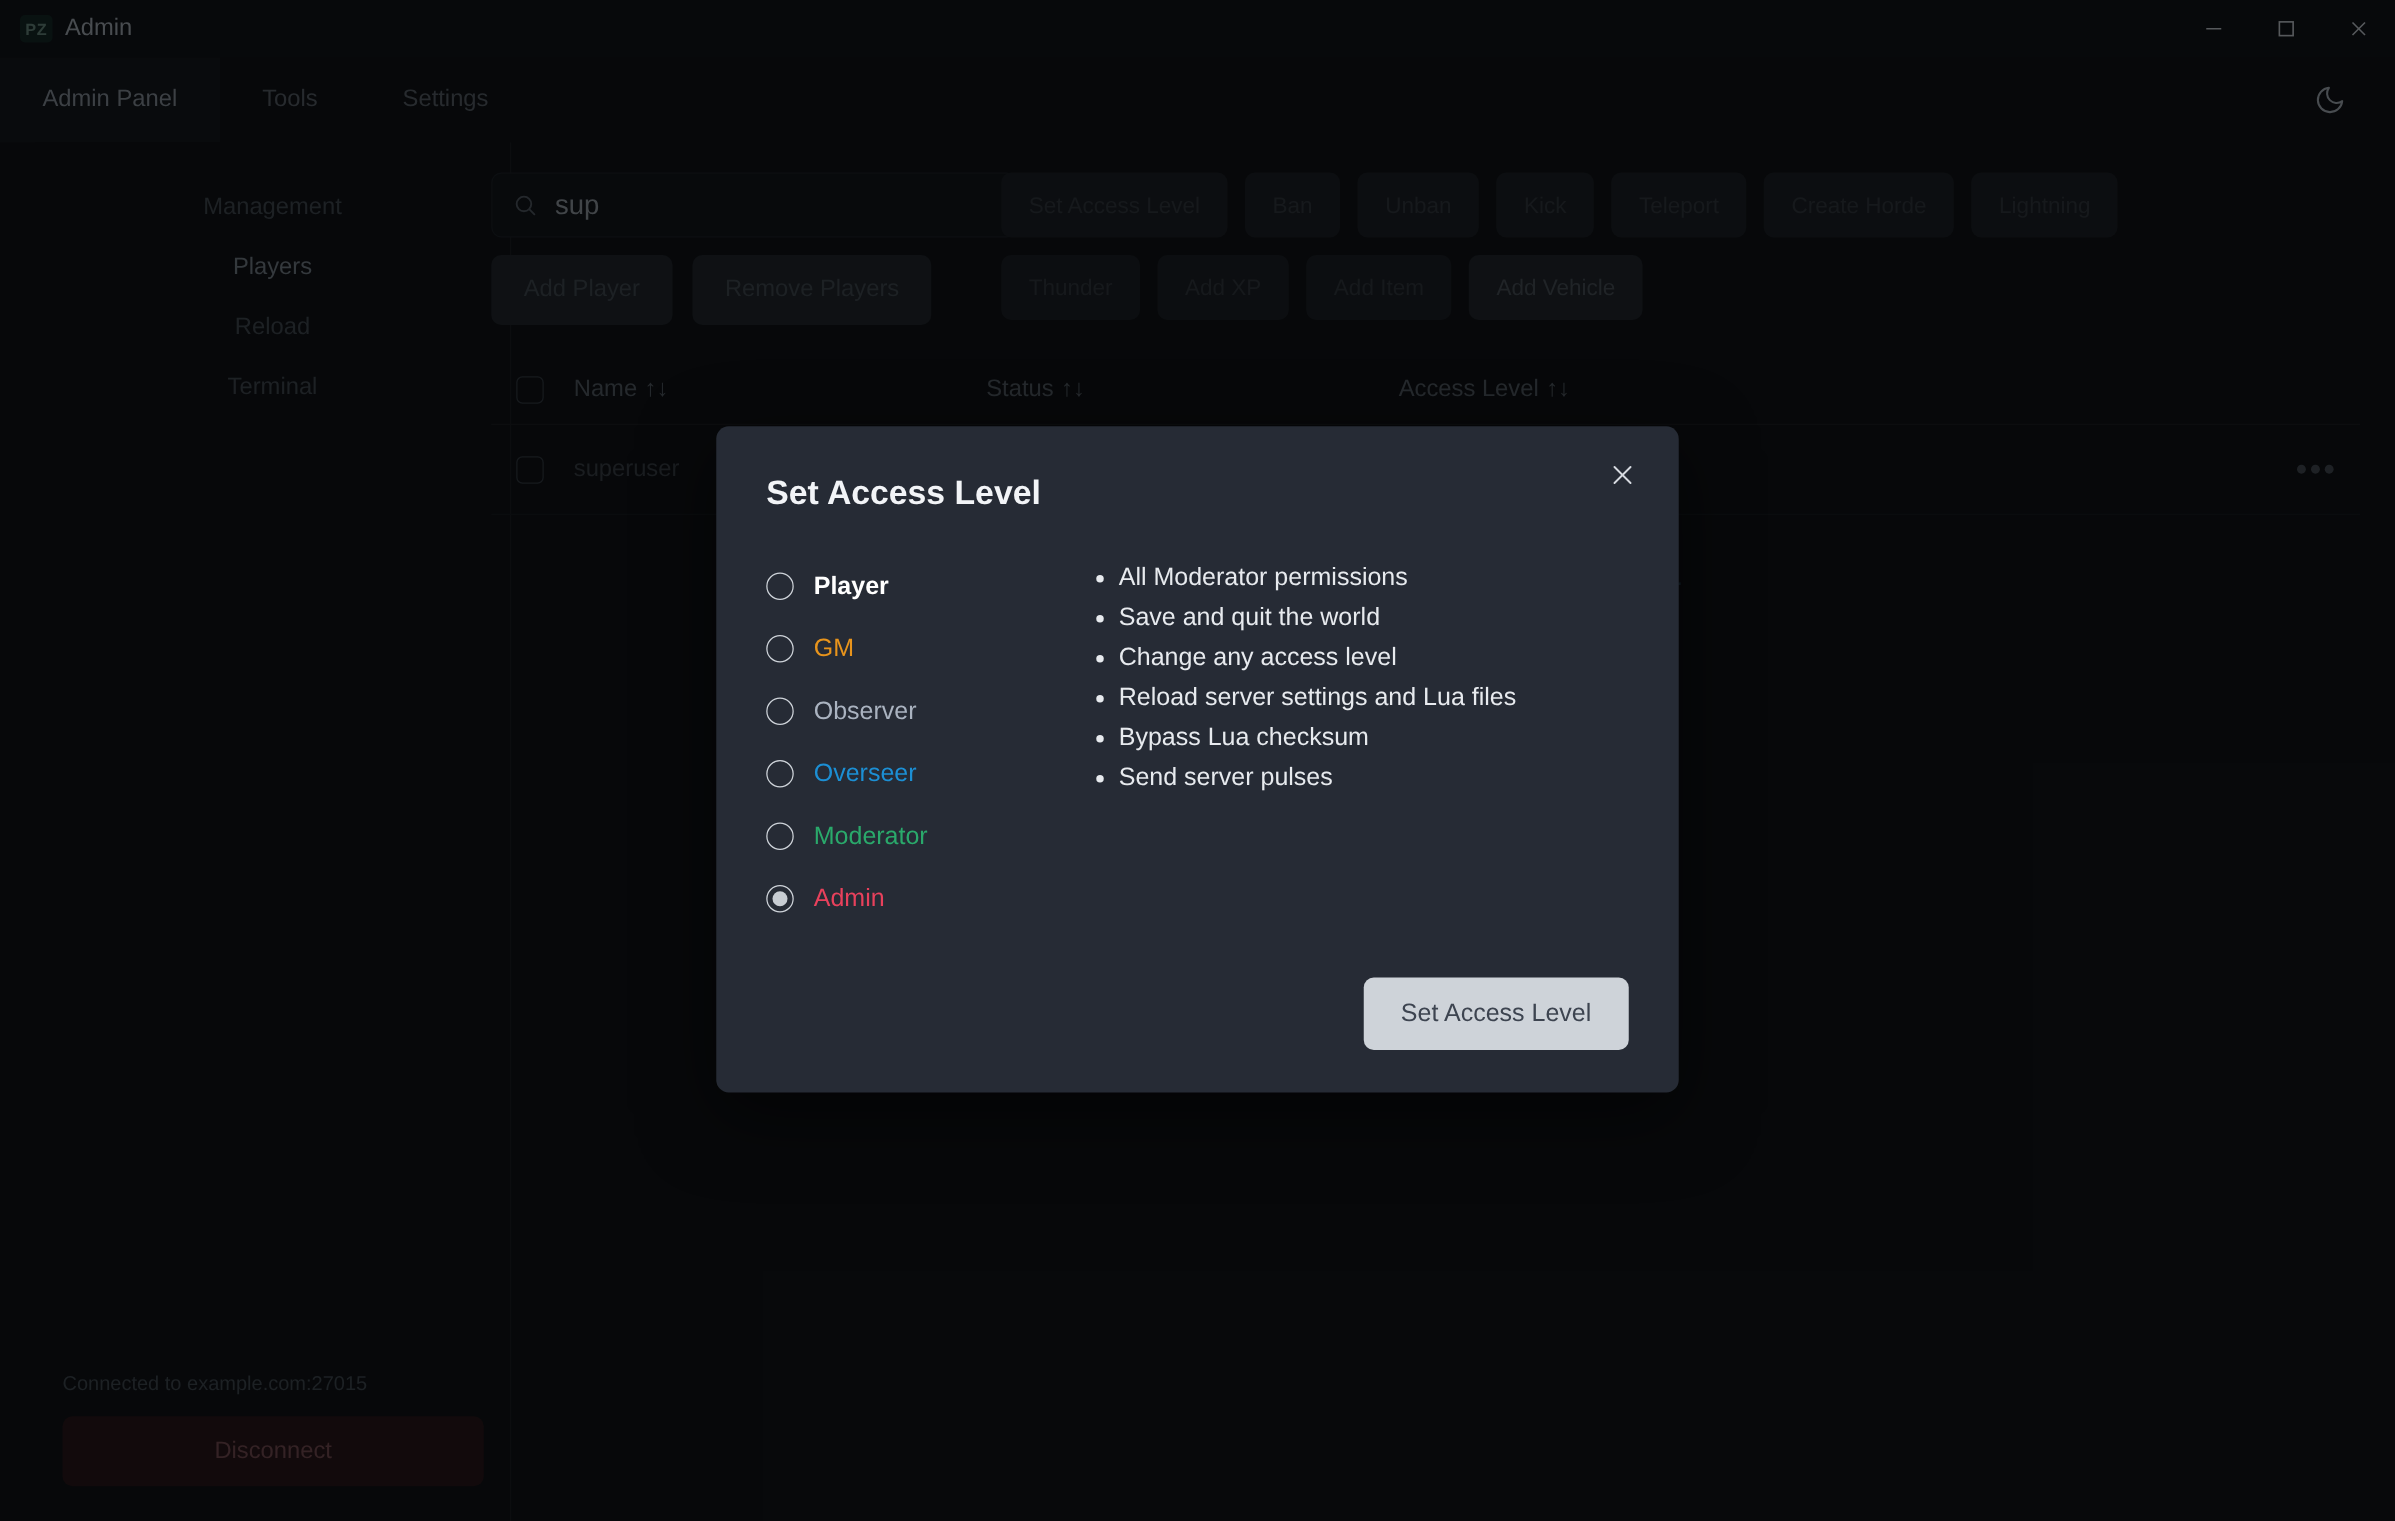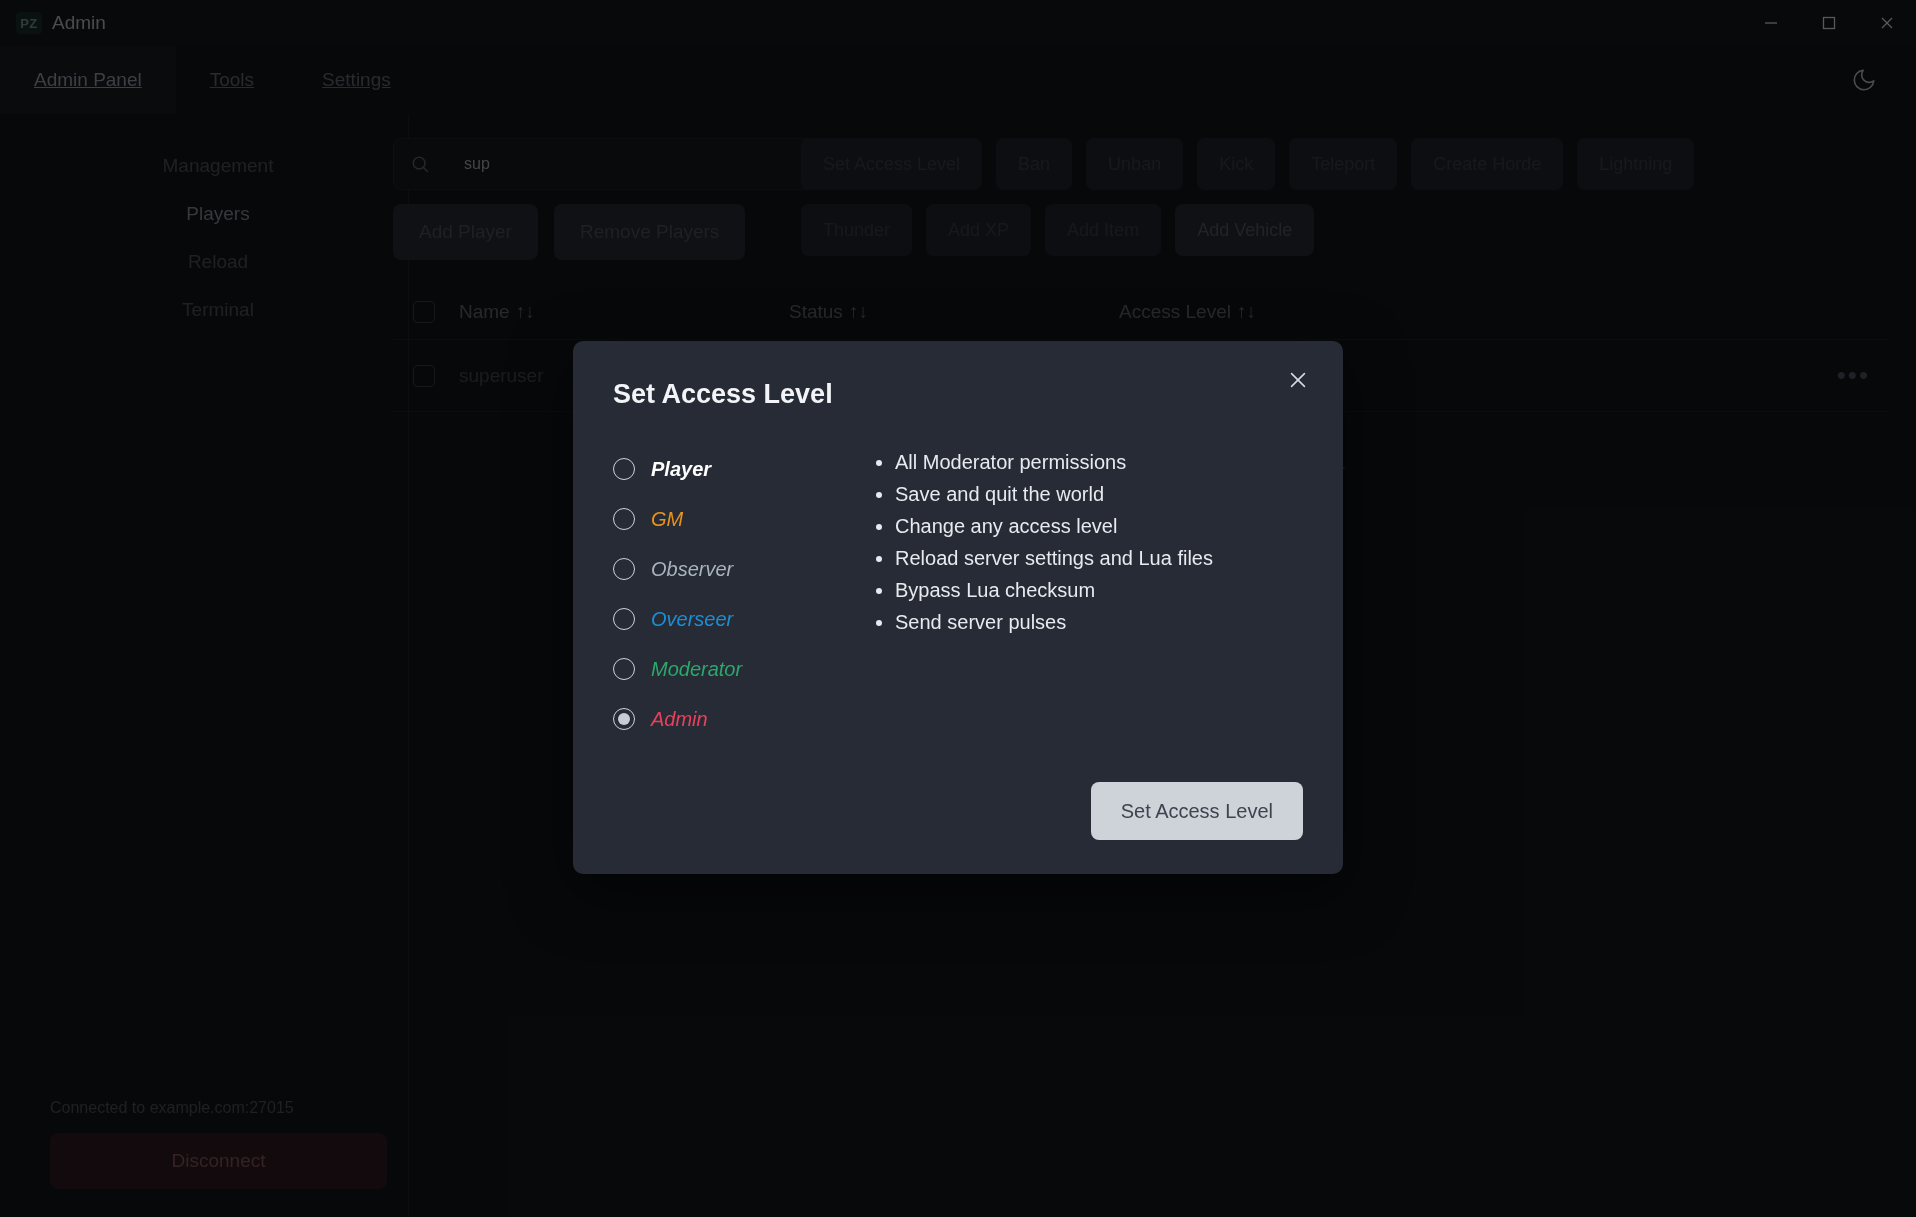--- a/index.html
+++ b/index.html
@@ -30,21 +30,21 @@
   }
   .winbtn svg { display: block; }
 
   
   .tabbar {
     position: absolute; top: 46px; left: 0; width: 1916px; height: 68px;
     background: #0a0b0d; display: flex; align-items: stretch;
   }
   .tab {
     display: flex; align-items: center; justify-content: center;
-    font-size: 19px; color: #50565c; padding: 0 34px; text-decoration: underline;
+    font-size: 19px; color: #50565c; padding: 0 34px;
   }
   .tab.active { color: #7e858c; background: #0e1013; }
   .theme-toggle {
     position: absolute; right: 32px; top: 14px; width: 40px; height: 40px;
     display: flex; align-items: center; justify-content: center; color: #9aa0a6;
   }
 
   
   .sidebar {
     position: absolute; left: 0; top: 114px; width: 381px; height: 1103px;
@@ -70,21 +70,21 @@
   .toolbar { position: relative; padding: 24px 28px 0 12px; }
   .searchrow { display: flex; align-items: center; gap: 14px; }
   .searchbox {
     width: 420px; height: 52px; border-radius: 8px; background: #0c0e11;
     border: 1px solid #16191d; display: flex; align-items: center; gap: 14px;
     padding: 0 16px;
   }
   .searchbox .sicon { color: #4a5057; display: flex; }
   .search-input {
     background: transparent; border: none; outline: none;
-    color: #8a9096; font-size: 16px; width: 100%; font-family: "Liberation Sans", sans-serif; margin-left: 20px;
+    color: #8a9096; font-size: 22px; width: 100%; font-family: "Liberation Sans", sans-serif;
   }
   .actions-top {
     position: absolute; left: 420px; top: 24px; display: flex; gap: 14px; flex-wrap: wrap;
     width: 1100px;
   }
   .abtn {
     height: 52px; border-radius: 8px; background: #16181b; color: #2b2f34;
     font-size: 18px; display: flex; align-items: center; justify-content: center;
     padding: 0 22px; white-space: nowrap;
   }
@@ -139,21 +139,21 @@
     box-shadow: 0 18px 60px rgba(0,0,0,.55);
     padding: 38px 40px 34px;
   }
   .modal-title { color: #f2f4f7; font-size: 27px; font-weight: bold; }
   .modal-sub { color: #c7ccd4; font-size: 19px; padding-top: 12px; }
   .modal-close {
     position: absolute; right: 28px; top: 22px; width: 34px; height: 34px;
     display: flex; align-items: center; justify-content: center; color: #d6dae0;
   }
   .modal-body { display: flex; gap: 10px; padding-top: 34px; }
-  .radios { width: 250px; font-style: italic; }
+  .radios { width: 250px; }
   .radio-row { display: flex; align-items: center; gap: 16px; height: 50px; }
   .radio {
     width: 22px; height: 22px; border-radius: 50%; border: 1.6px solid #cfd4da;
     flex: none; display: flex; align-items: center; justify-content: center;
   }
   .radio .dot { width: 12px; height: 12px; border-radius: 50%; background: #c8cdd3; display: none; }
   .radio.checked .dot { display: block; }
   .radio-label { font-size: 20px; }
   .perms { padding-top: 6px; }
   .perms li { color: #e7eaee; font-size: 20px; line-height: 1.25; margin-bottom: 7px; margin-left: 22px; }

